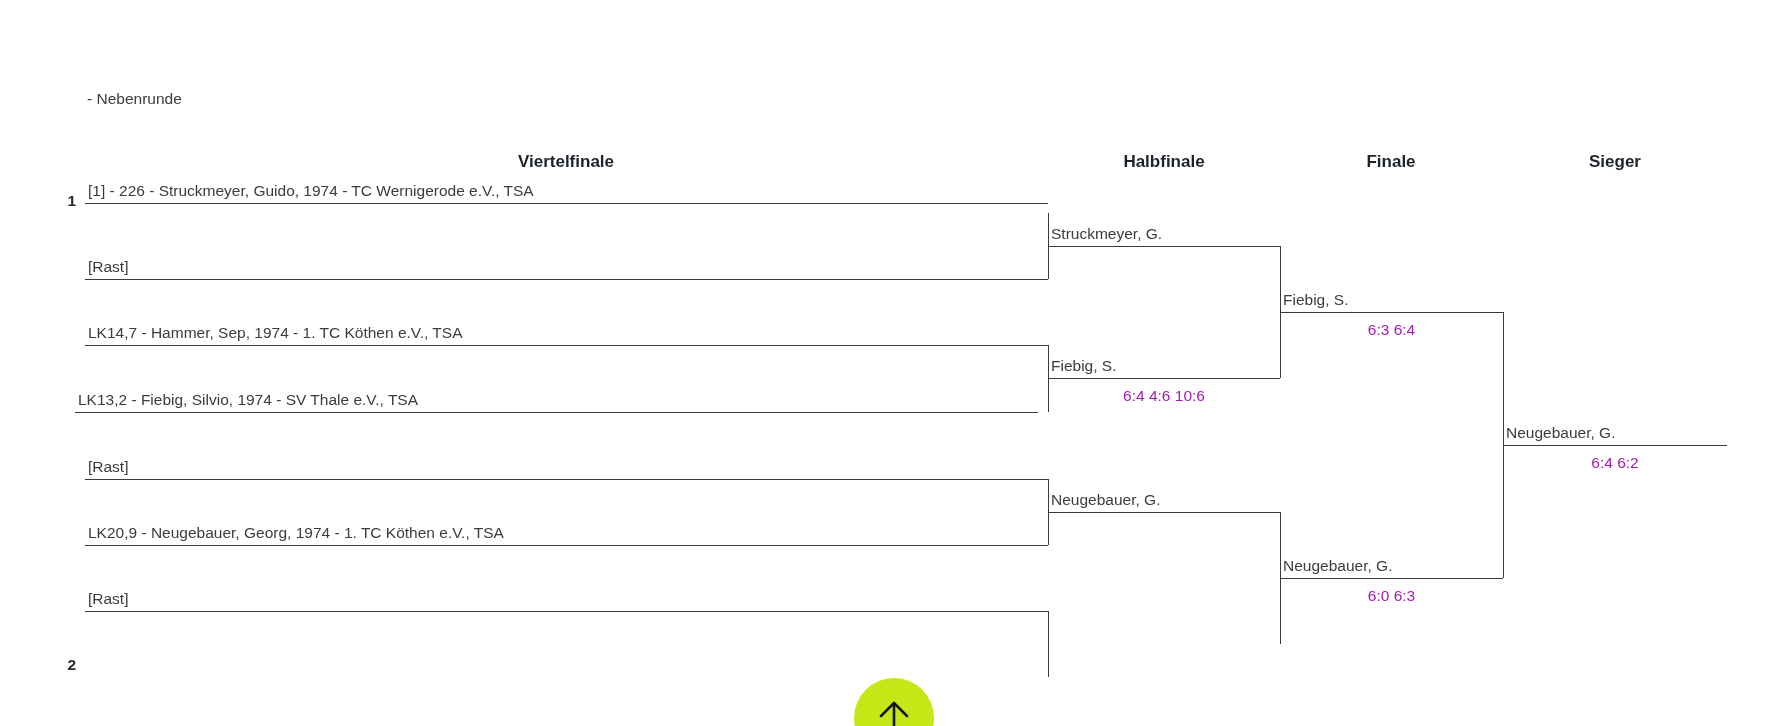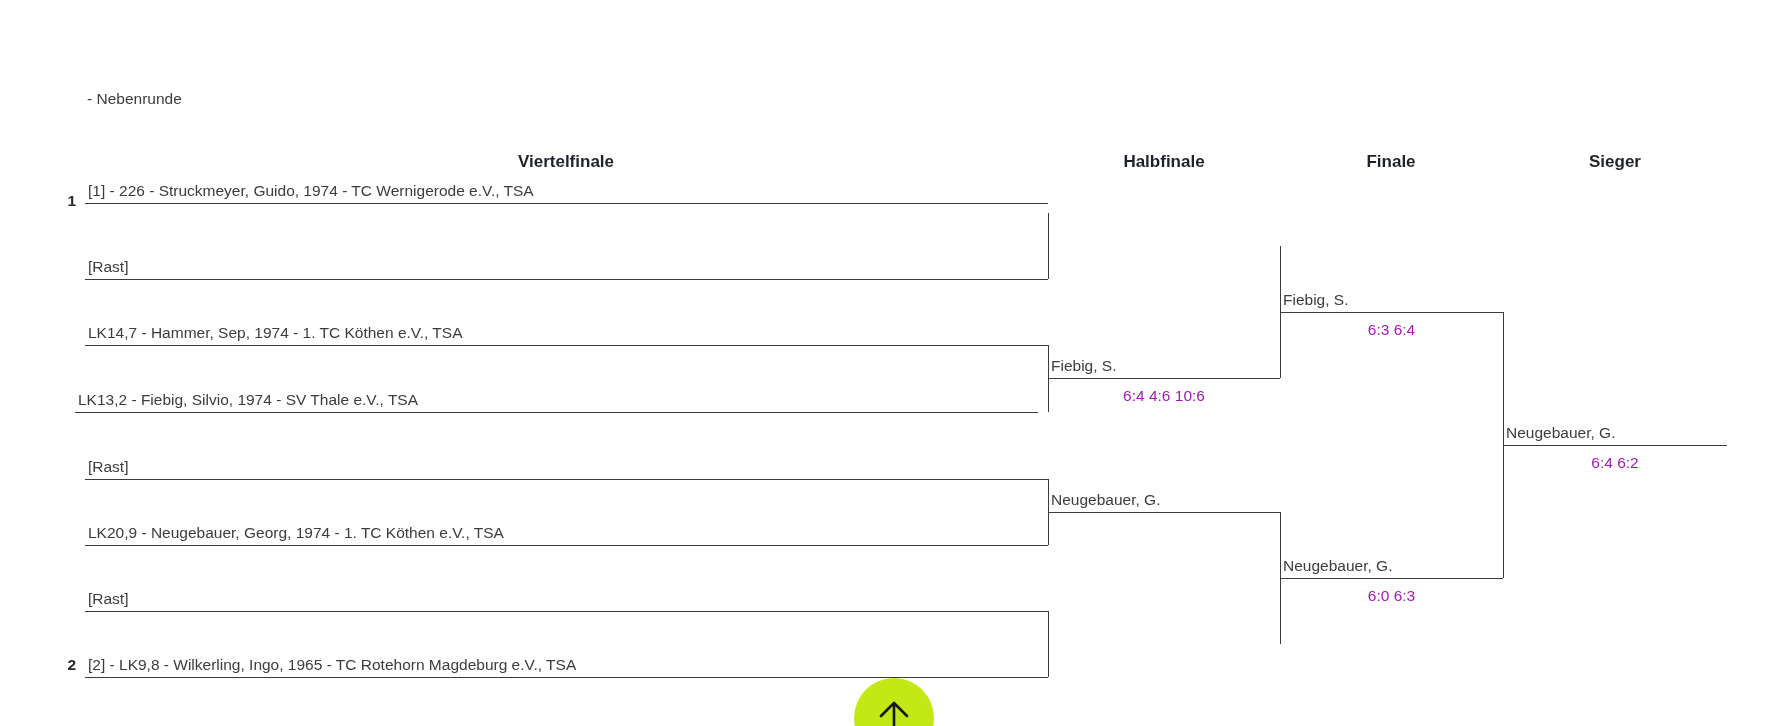--- a/index.html
+++ b/index.html
@@ -119,24 +119,24 @@
   </div>
   <div class="entry" style="left:85px; top:420px; width:963px">
     <span class="entry-label">[Rast]</span>
   </div>
   <div class="entry" style="left:85px; top:486px; width:963px">
     <span class="entry-label">LK20,9 - Neugebauer, Georg, 1974 - 1. TC Köthen e.V., TSA</span>
   </div>
   <div class="entry" style="left:85px; top:552px; width:963px">
     <span class="entry-label">[Rast]</span>
   </div>
-  <div class="entry" style="left:85px; top:618px; width:963px">
-    <span class="entry-label">[2] - LK9,8 - Wilkerling, Ingo, 1965 - TC Rotehorn Magdeburg e.V., TSA</span>
+
+  <div class="entry" style="left:1048px; top:187px; width:232px">
+    <span class="entry-label">Struckmeyer, G.</span>
   </div>
-
   <div class="entry" style="left:1048px; top:319px; width:232px">
     <span class="entry-label">Fiebig, S.</span>
   </div>
   <div class="score" style="left:1048px; top:350px; width:232px">6:4 4:6 10:6</div>
   <div class="entry" style="left:1048px; top:453px; width:232px">
     <span class="entry-label">Neugebauer, G.</span>
   </div>
 
   <div class="entry" style="left:1280px; top:253px; width:223px">
     <span class="entry-label">Fiebig, S.</span>

